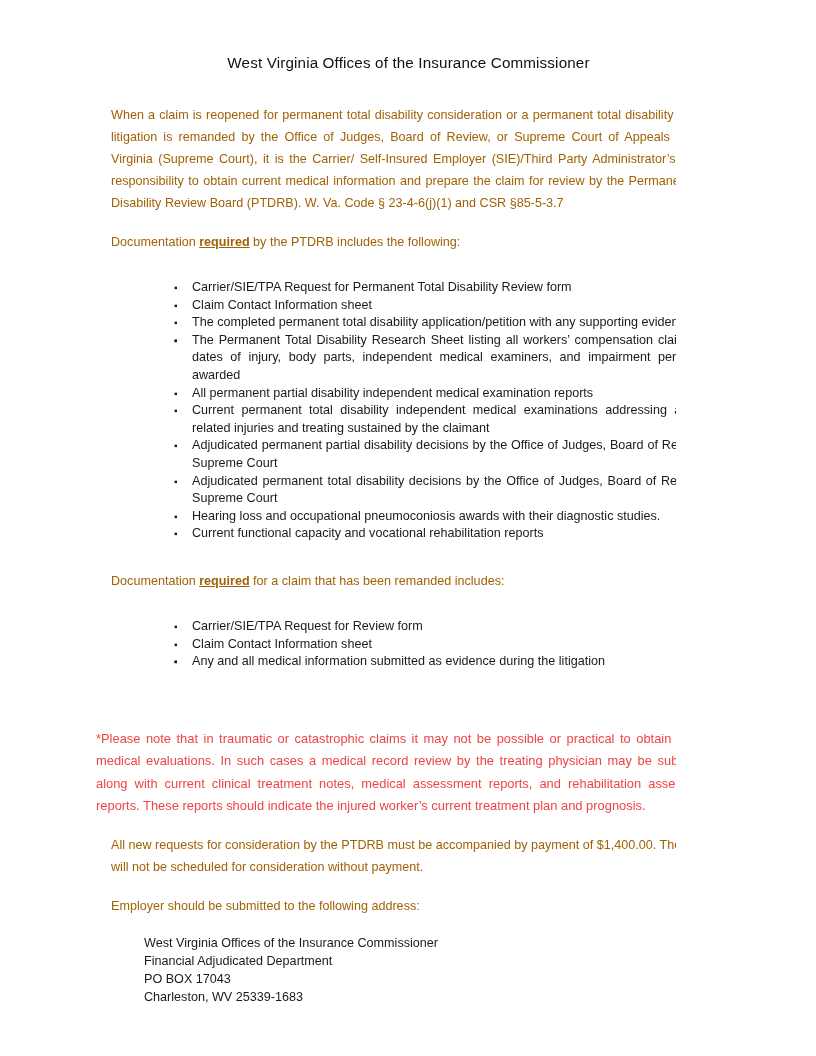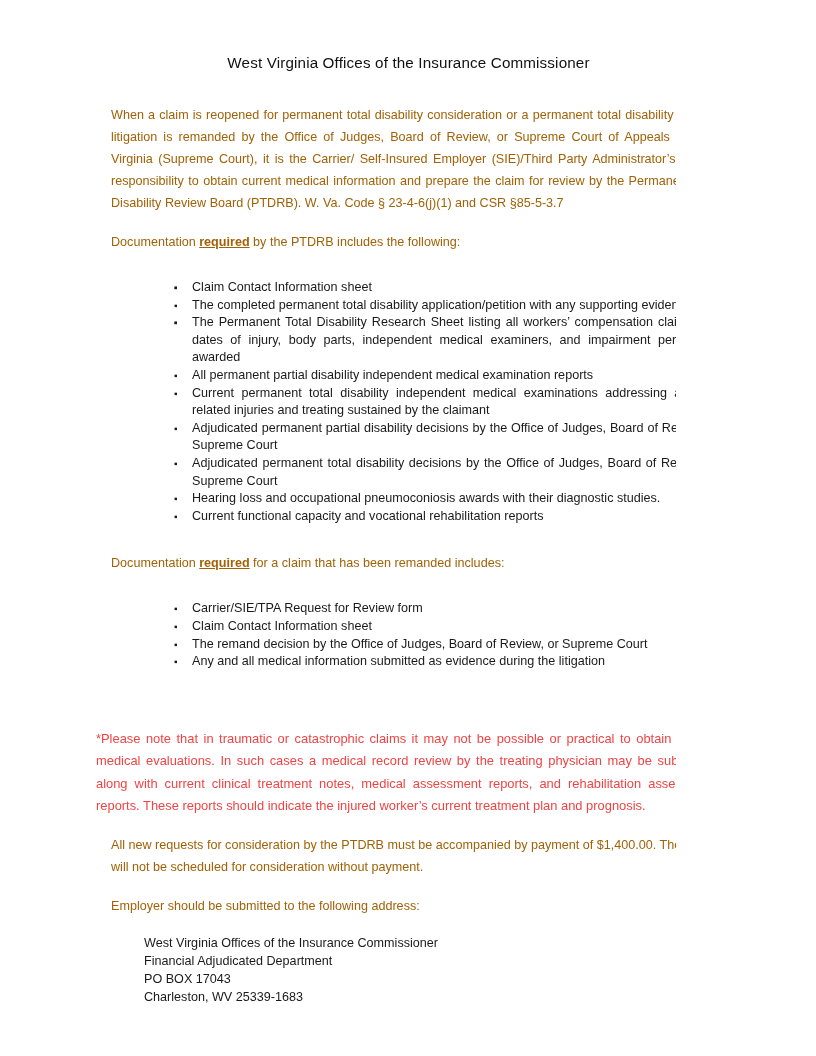--- a/index.html
+++ b/index.html
@@ -117,21 +117,21 @@
       <div class="title-line">West Virginia Offices of the Insurance Commissioner</div>
     </div>
 
     <p class="body-para">When a claim is reopened for permanent total disability consideration or a permanent total disability issue in litigation is remanded by the Office of Judges, Board of Review, or Supreme Court of Appeals of West Virginia (Supreme Court), it is the Carrier/ Self-Insured Employer (SIE)/Third Party Administrator’s (TPA’s) responsibility to obtain current medical information and prepare the claim for review by the Permanent Total Disability Review Board (PTDRB).  W. Va. Code § 23-4-6(j)(1) and  CSR §85-5-3.7</p>
 
     <p class="body-para left"><span>Documentation </span><span class="u-bold">required</span><span> by the PTDRB includes the following:</span></p>
 
     <div class="spacer-pre-list"></div>
 
     <ul class="bullets">
-      <li class="nojustify"><span class="bullet-mark">▪</span></li>
+      <li class="nojustify"><span class="bullet-mark">▪</span><span>Carrier/SIE/TPA Request for Permanent Total Disability Review form</span></li>
       <li class="nojustify"><span class="bullet-mark">▪</span><span>Claim Contact Information sheet</span></li>
       <li><span class="bullet-mark">▪</span><span>The completed permanent total disability application/petition with any supporting evidence</span></li>
       <li class="nojustify"><span class="bullet-mark">▪</span></li>
       <li><span class="bullet-mark">▪</span><span>The Permanent Total Disability Research Sheet listing all workers’ compensation claims with dates of injury, body parts, independent medical examiners, and impairment percentage awarded</span></li>
       <li class="nojustify"><span class="bullet-mark">▪</span><span> All permanent partial disability independent medical examination reports</span></li>
       <li><span class="bullet-mark">▪</span><span>Current permanent total disability independent medical examinations addressing all work related injuries and treating sustained by the claimant</span></li>
       <li><span class="bullet-mark">▪</span><span>Adjudicated permanent partial disability decisions by the Office of Judges, Board of Review, or Supreme Court</span></li>
       <li><span class="bullet-mark">▪</span><span>Adjudicated permanent total disability decisions by the Office of Judges, Board of Review, or Supreme Court</span></li>
       <li class="nojustify"><span class="bullet-mark">▪</span><span>Hearing loss and occupational pneumoconiosis awards with their diagnostic studies.</span></li>
       <li class="nojustify"><span class="bullet-mark">▪</span><span>Current functional capacity and vocational rehabilitation reports</span></li>
@@ -139,21 +139,21 @@
 
     <div class="spacer-post-list"></div>
 
     <p class="body-para left"><span>Documentation </span><span class="u-bold">required</span><span> for a claim that has been remanded includes:</span></p>
 
     <div class="spacer-pre-list"></div>
 
     <ul class="bullets">
       <li class="nojustify"><span class="bullet-mark">▪</span><span>Carrier/SIE/TPA Request for Review form</span></li>
       <li class="nojustify"><span class="bullet-mark">▪</span><span>Claim Contact Information sheet</span></li>
-      <li class="nojustify"><span class="bullet-mark">▪</span><span>The remand decision by the Office of Judges, Board of Review, or Supreme Court</span></li>
+      <li class="nojustify"><span class="bullet-mark">▪</span></li>
       <li class="nojustify"><span class="bullet-mark">▪</span><span>Any and all medical information submitted as evidence during the litigation</span></li>
     </ul>
 
     <div class="spacer-big"></div>
 
     <p class="note-para">*Please note that in traumatic or catastrophic claims it may not be possible or practical to obtain current medical evaluations.  In such cases a medical record review by the treating physician may be submitted, along with current clinical treatment notes, medical assessment reports, and rehabilitation assessment reports.  These reports should indicate the injured worker’s current treatment plan and prognosis.</p>
 
     <p class="body-para left">All new requests for consideration by the PTDRB must be accompanied by payment of $1,400.00.  The claim will not be scheduled for consideration without payment.</p>
 
     <p class="body-para left">Employer should be submitted to the following address:</p>

